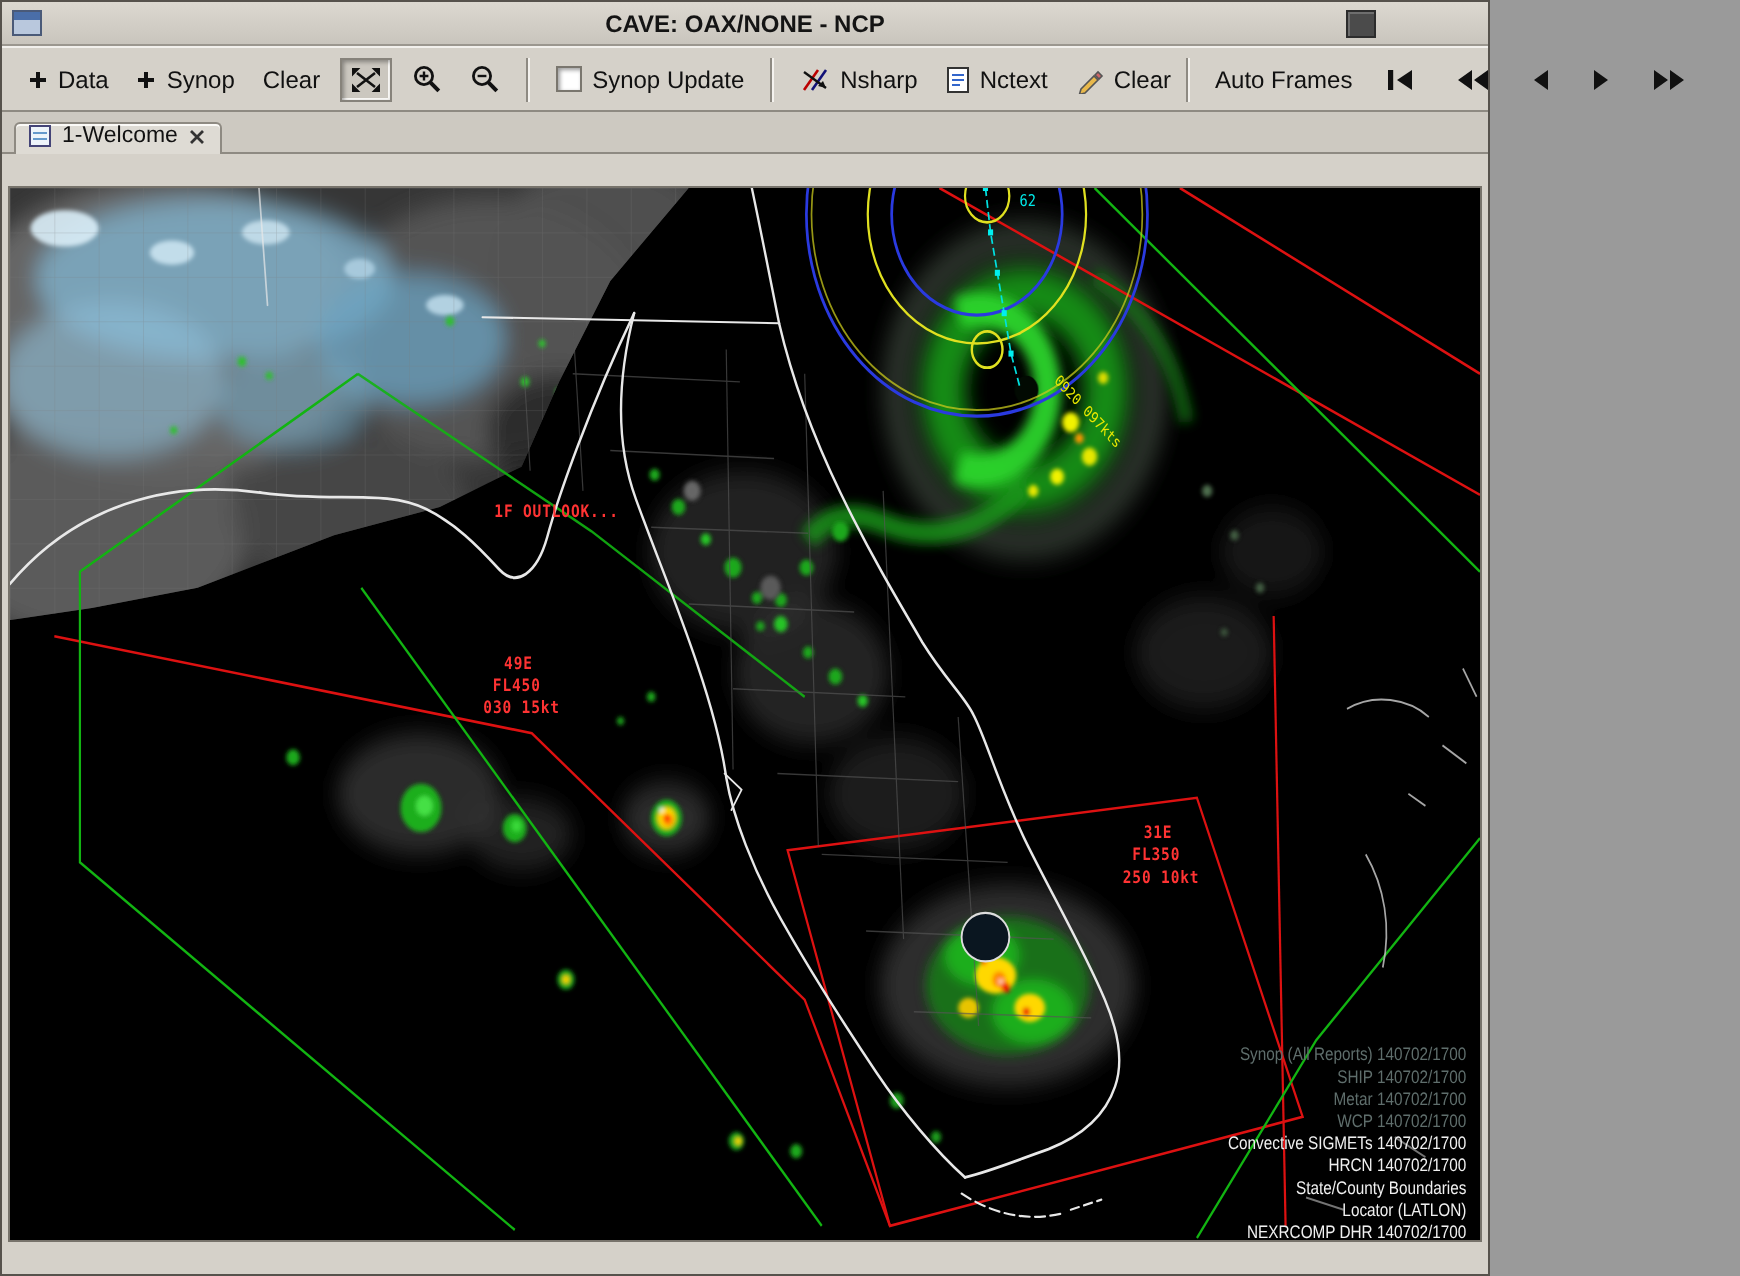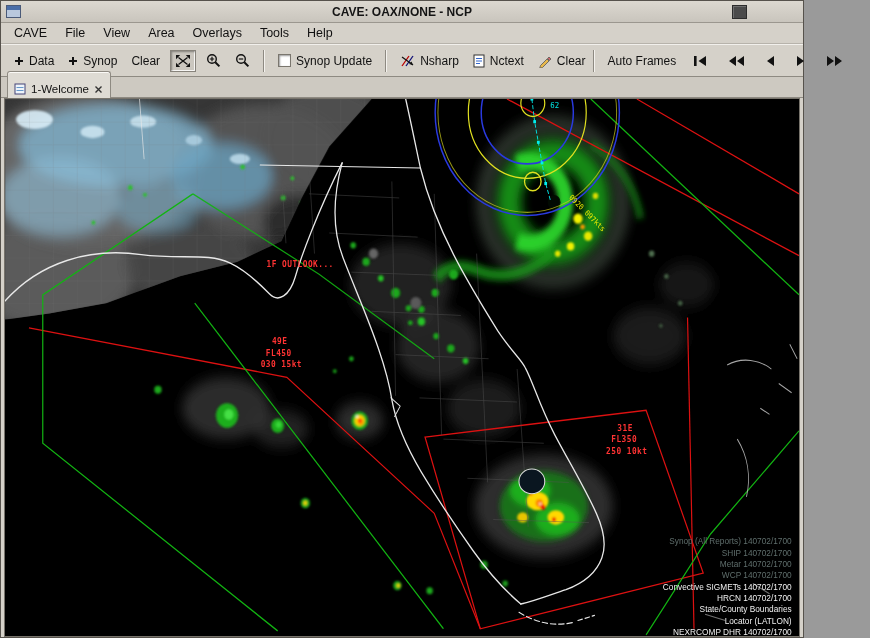--- a/index.html
+++ b/index.html
@@ -1,18 +1,18 @@
 <!DOCTYPE html>
 <html><head>
 <meta charset="utf-8">
 <style>
   html,body{margin:0;padding:0;background:#9a9a9a;}
   *{box-sizing:border-box;}
   .window{
-    width:804px;height:638px;border:1px solid #56524c;background:#d5d1c9;
+    width:745px;height:638px;border:1px solid #56524c;background:#d5d1c9;
     font-family:"Liberation Sans",sans-serif;display:flex;flex-direction:column;
     position:relative;color:#111;justify-content:space-between;
   }
   
   .titlebar{height:22px;background:linear-gradient(#dcd8d0,#c9c5bd);border-bottom:1px solid #9b978f;
     position:relative;display:flex;align-items:center;flex:0 0 22px;}
   .titlebar .title{position:absolute;left:0;right:0;text-align:center;font-weight:bold;font-size:12px;color:#141414;}
   .win-icon{width:15px;height:13px;margin-left:5px;border:1px solid #4a5a78;background:#b9c8dd;position:relative;z-index:2;display:inline-block;}
   .win-icon .wi-inner{position:absolute;left:0;top:0;right:0;height:4px;background:#4a6ea8;display:block;}
   .win-ctrl{position:absolute;right:56px;top:4px;width:15px;height:14px;background:#4b4b4b;border:1px solid #2c2c2c;box-shadow:inset 1px 1px 0 #6e6e6e;}
@@ -25,25 +25,25 @@
   .tbtn{display:inline-flex;align-items:center;gap:5px;padding:4px 7px;font-size:12px;white-space:nowrap;cursor:default;}
   .tbtn svg{display:block;}
   .tbtn.boxed{border:1px solid #87837b;background:#cbc7bf;box-shadow:inset 1px 1px 2px rgba(0,0,0,.35),inset -1px -1px 0 #fbfaf8;padding:3px 4px;margin:0 3px;}
   .sep{width:2px;height:22px;border-left:1px solid #8e8a82;border-right:1px solid #f4f2ee;margin:0 6px;flex:0 0 2px;}
   .checkbox{width:13px;height:13px;background:#fff;border:1px solid #7a766e;box-shadow:inset 1px 1px 2px rgba(0,0,0,.4);display:inline-block;}
   .spacer{margin-left:auto;}
   .navgroup{display:flex;align-items:center;gap:15px;margin:0 10px 0 8px;}
   .navbtn{padding:2px;display:inline-flex;cursor:default;}
   
   .tabbar{height:21px;flex:0 0 21px;background:#cdc9c1;border-bottom:1px solid #8e8a82;display:flex;align-items:flex-end;padding-left:6px;}
-  .tab{display:inline-flex;align-items:center;gap:5px;padding:11px 7px 3px 6px;font-size:11.5px;background:#dedbd4;
+  .tab{display:inline-flex;align-items:center;gap:5px;padding:0 7px 3px 6px;font-size:11.5px;background:#dedbd4;
     border:1px solid #8e8a82;border-bottom:none;border-radius:3px 3px 0 0;box-shadow:inset 0 1px 0 #fbfaf7;position:relative;top:1px;}
   .tabclose{display:inline-flex;}
   
-  .map{flex:1;margin:0 3px;background:#000;border:1px solid #77736b;position:relative;overflow:hidden;}
+  .map{flex:1;margin:16px 3px;background:#000;border:1px solid #77736b;position:relative;overflow:hidden;}
   .map svg{display:block;width:100%;height:100%;}
   
   .statusbar{height:18px;flex:0 0 18px;display:flex;align-items:center;padding:1px 4px;gap:6px;background:#d5d1c9;}
   .coords{min-width:100px;height:14px;font-size:11px;line-height:12px;padding:1px 4px;background:#d9d5cd;
     border:1px solid #94908a;box-shadow:inset 1px 1px 2px rgba(0,0,0,.3);}
   
   .lg{font:9px "Liberation Sans",sans-serif;}
   .lg-dim{fill:#5f6e6c;}
   .lg-bright{fill:#f0f0f0;}
   .redlbl{font:bold 8.5px "DejaVu Sans Mono",monospace;fill:#ff3333;letter-spacing:.5px;}
@@ -56,29 +56,20 @@
 <div class="window">
 
   <div class="titlebar">
     <span class="win-icon">
         <span class="wi-inner"></span>
       </span>
     <span class="title">CAVE: OAX/NONE - NCP</span>
     <span class="win-ctrl"></span>
   </div>
 
-  <div class="menubar">
-    <span class="mi">CAVE</span>
-    <span class="mi">File</span>
-    <span class="mi">View</span>
-    <span class="mi">Area</span>
-    <span class="mi">Overlays</span>
-    <span class="mi">Tools</span>
-    <span class="mi">Help</span>
-  </div>
 
   <div class="toolbar">
     <div class="tbtn">
       <svg width="10" height="10">
           <path d="M4 1h2v3h3v2H6v3H4V6H1V4h3z" fill="#111"></path>
         </svg>
       <span>Data</span>
     </div>
     <div class="tbtn">
       <svg width="10" height="10">

